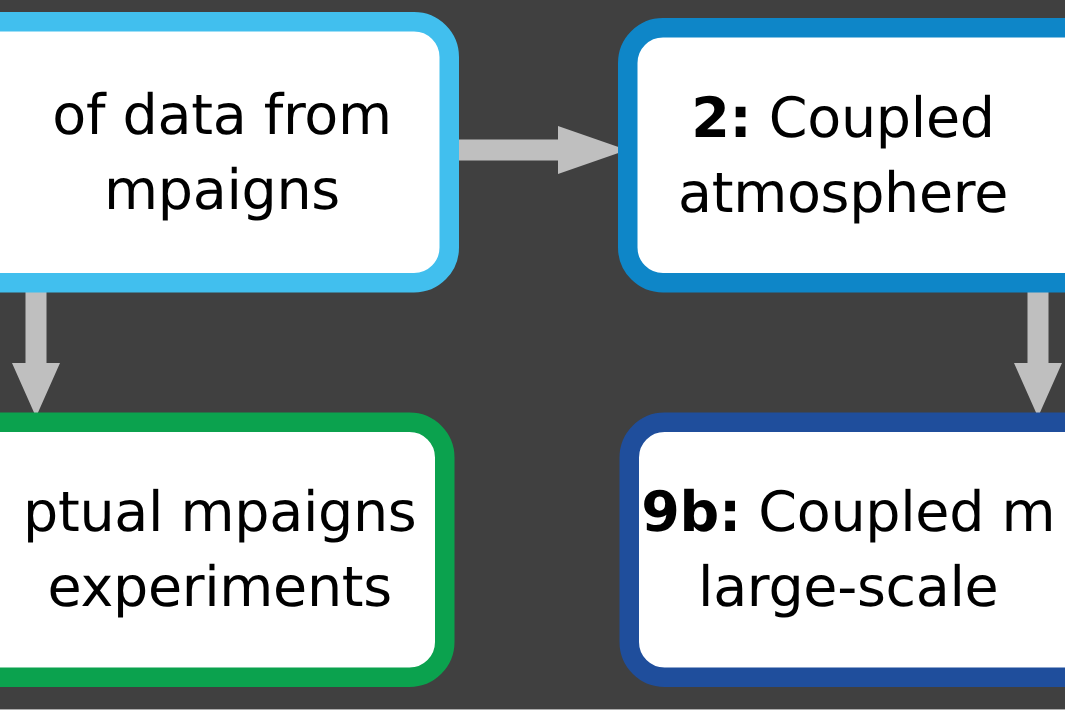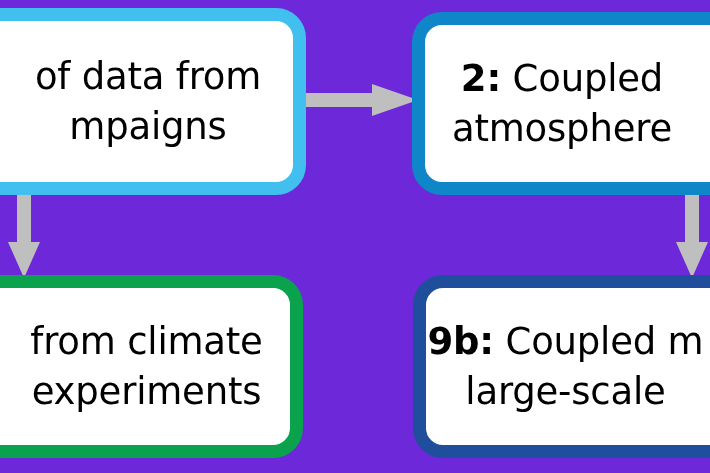--- a/index.html
+++ b/index.html
@@ -94,21 +94,21 @@
   }
   .connector svg { display: block; overflow: visible; }
 
   #arrow-1-to-2  { left: 300px; top: 84px; }
   #arrow-1-to-3a { left: 8px;   top: 186px; }
   #arrow-2-to-3b { left: 676px; top: 186px; }
 </style>
 </head>
 <body>
 
-<div id="canvas" style="background-color: #6d28d9;">
+<div id="canvas" style="background-color: #404040;">
 
   <div class="connector" id="arrow-1-to-2">
     <svg width="118" height="32" viewBox="0 0 118 32">
       <path d="M0,9 L72,9 L72,0 L118,16 L72,32 L72,23 L0,23 Z" fill="#bfbfbf"></path>
     </svg>
   </div>
 
   <div class="connector" id="arrow-1-to-3a">
     <svg width="32" height="92" viewBox="0 0 32 92">
       <path d="M9,0 L23,0 L23,56 L32,56 L16,92 L0,56 L9,56 Z" fill="#bfbfbf"></path>
@@ -125,21 +125,21 @@
     <span class="label"><span class="num"></span><span>of data from</span>
 <span>mpaigns</span></span>
   </div>
 
   <div class="node" id="node-2" style="border-color: rgb(14, 134, 200); background-color: rgb(255, 255, 255);">
     <span class="label"><span class="num">2:</span><span> Coupled</span>
 <span>atmosphere</span></span>
   </div>
 
   <div class="node" id="node-3a" style="border-color: rgb(11, 162, 78); background-color: rgb(255, 255, 255);">
-    <span class="label"><span class="num"></span><span>from climate</span>
+    <span class="label"><span class="num"></span><span>ptual mpaigns</span>
 <span>experiments</span></span>
   </div>
 
   <div class="node" id="node-3b" style="border-color: rgb(31, 78, 156); background-color: rgb(255, 255, 255);">
     <span class="label"><span class="num">9b:</span><span> Coupled m</span>
 <span>large-scale</span></span>
   </div>
 
 </div>
 

